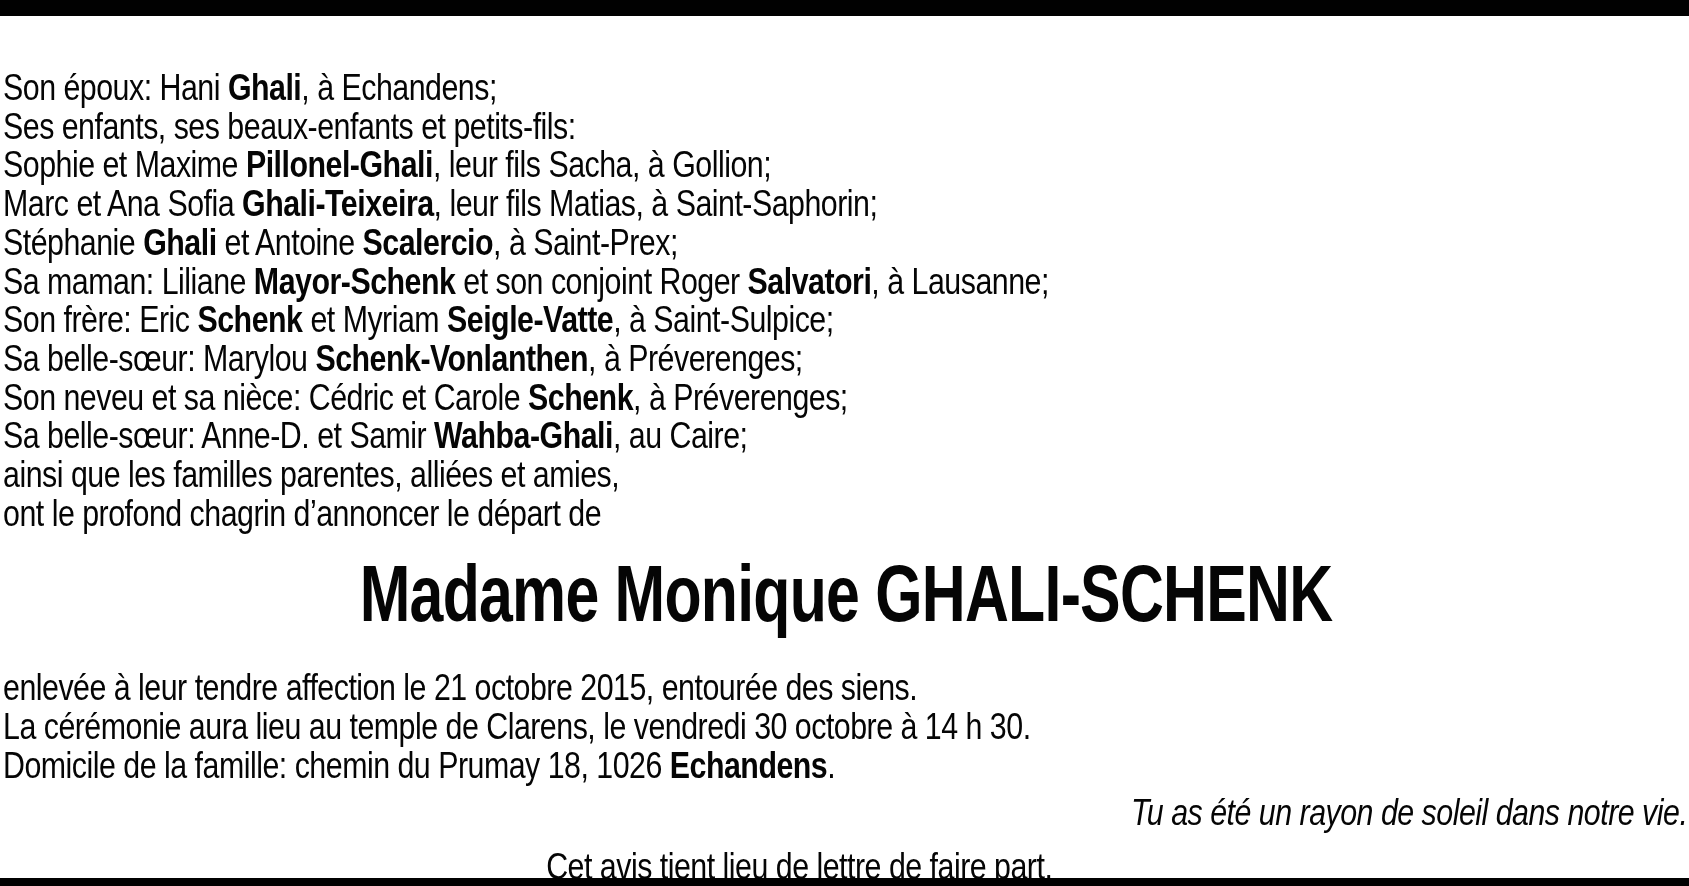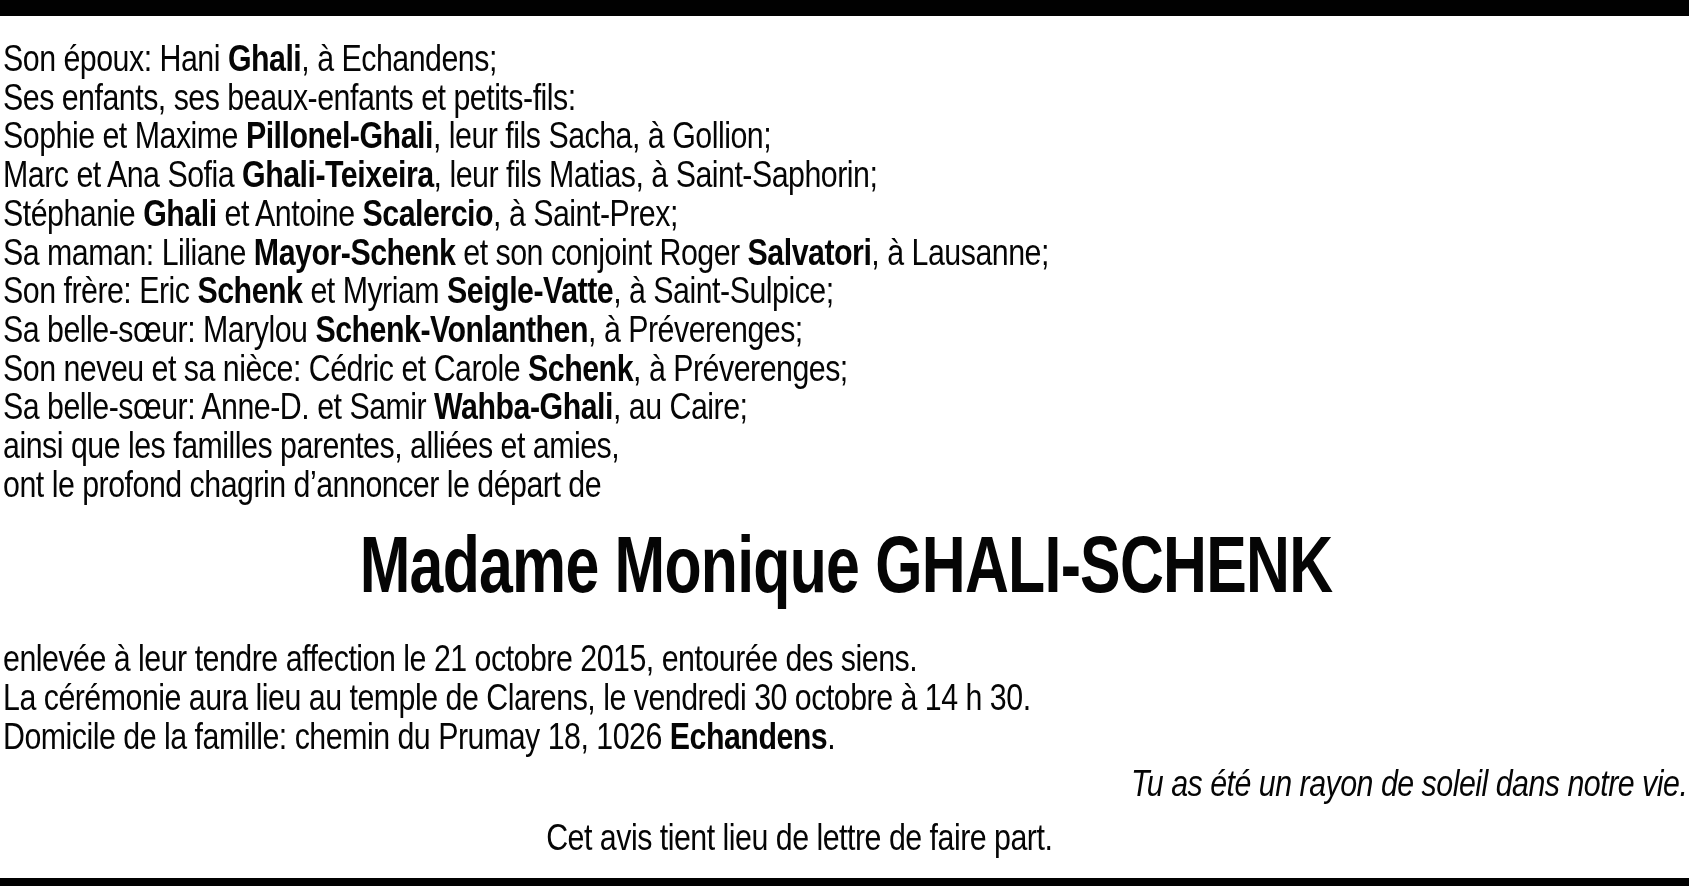--- a/index.html
+++ b/index.html
@@ -21,20 +21,21 @@
   }
   .bar-top { height: 16px; }
   .bar-bottom {
     position: absolute;
     left: 0;
     bottom: 0;
     height: 8px;
   }
   .content {
     padding: 24px 0 0 3px;
+    margin-top: 29px;
   }
   
   .line {
     font-size: 37px;
     line-height: 38.7px;
     white-space: nowrap;
     letter-spacing: -0.6px;
     transform: scaleX(0.82);
     transform-origin: 0 50%;
   }

